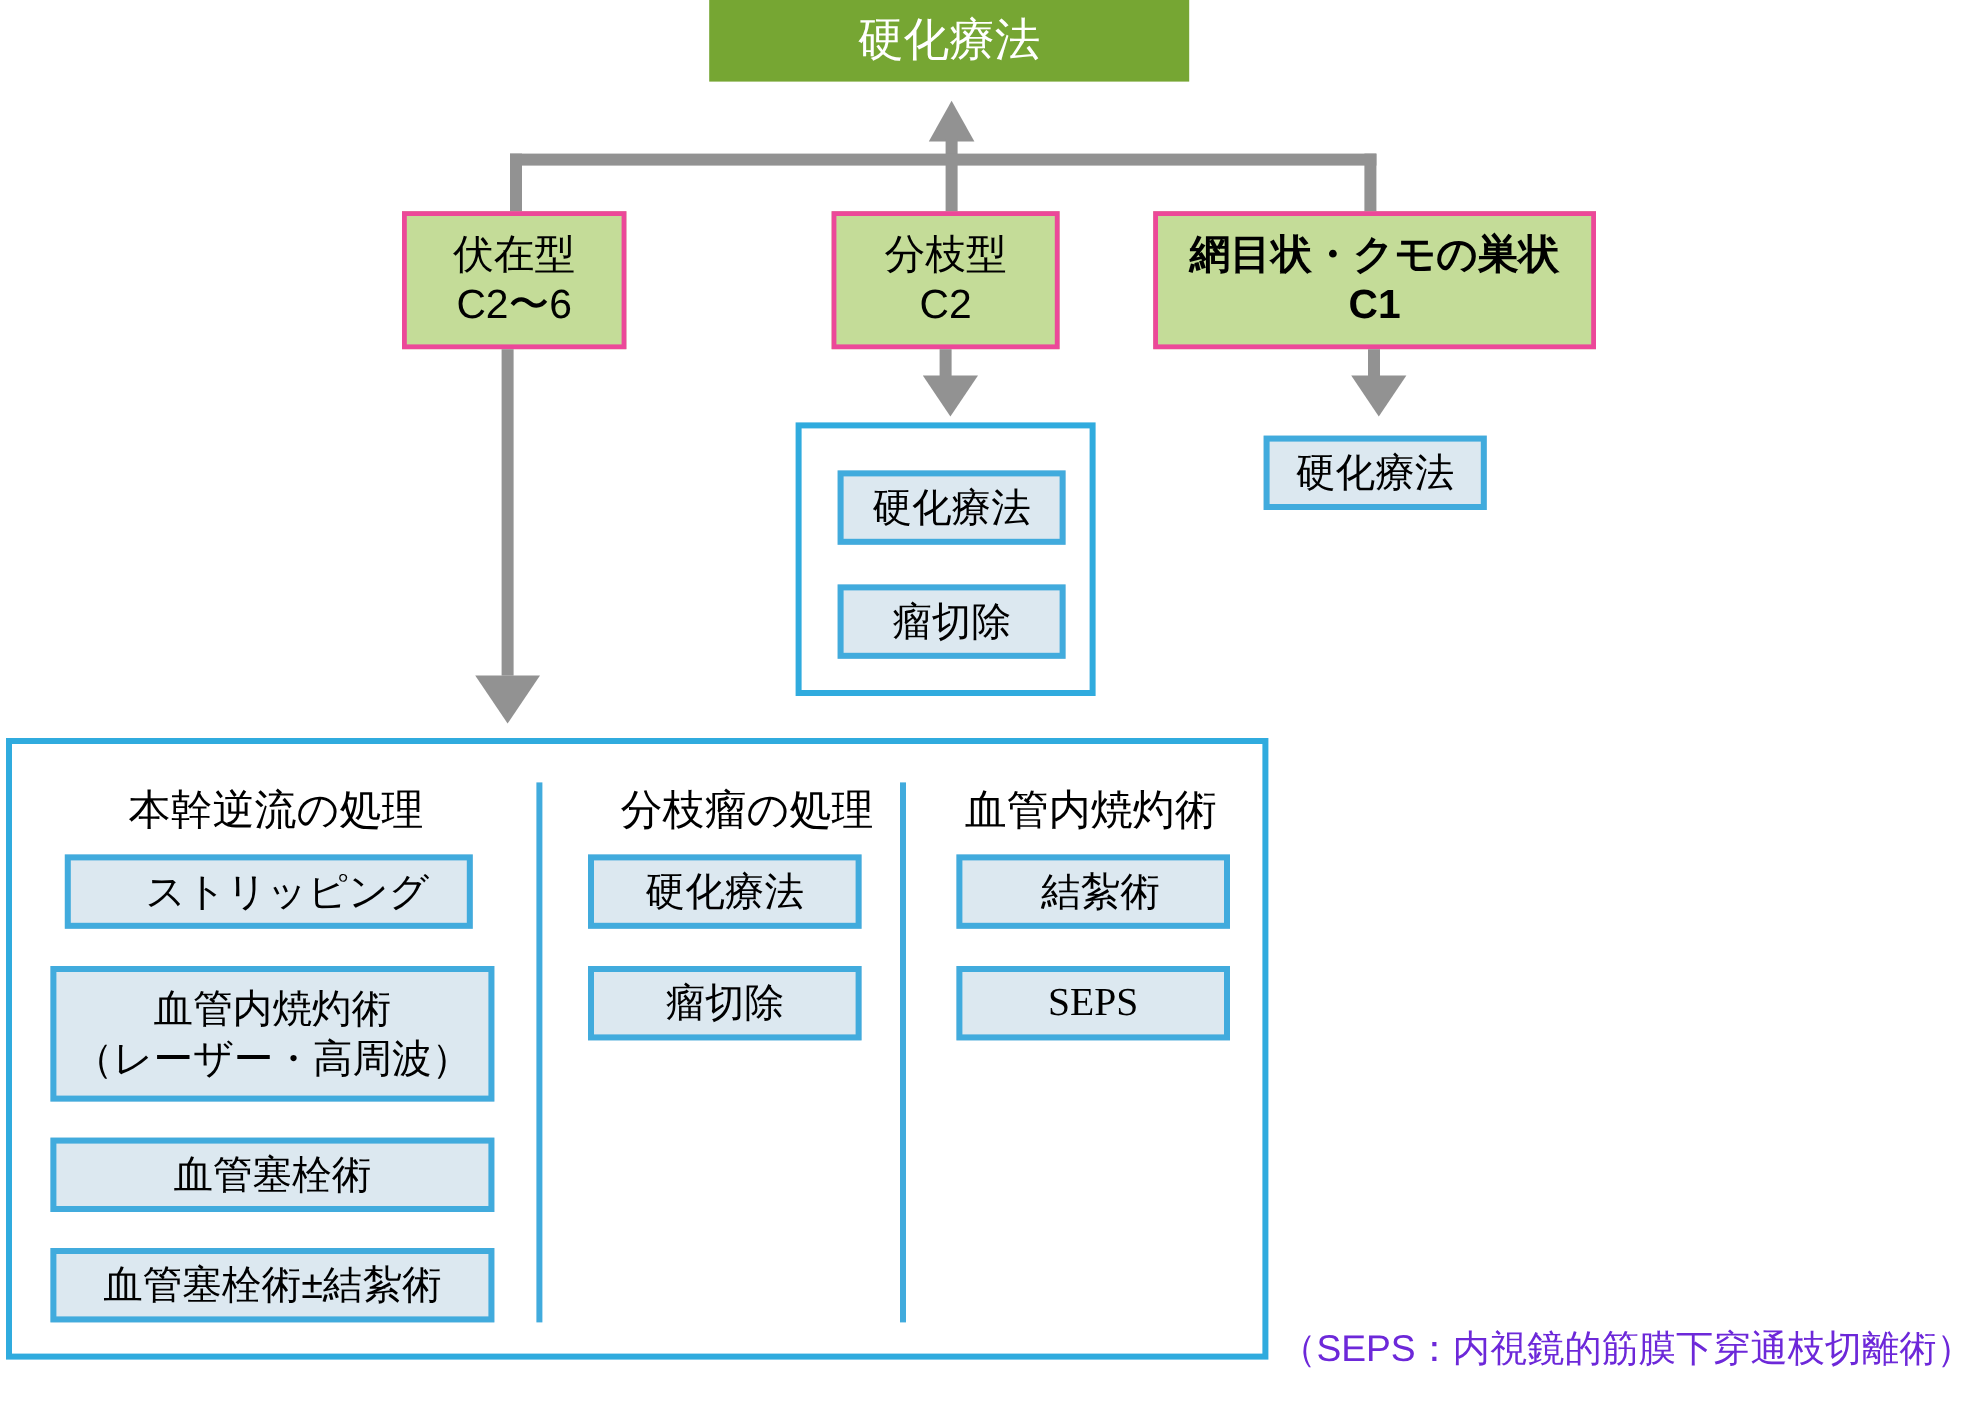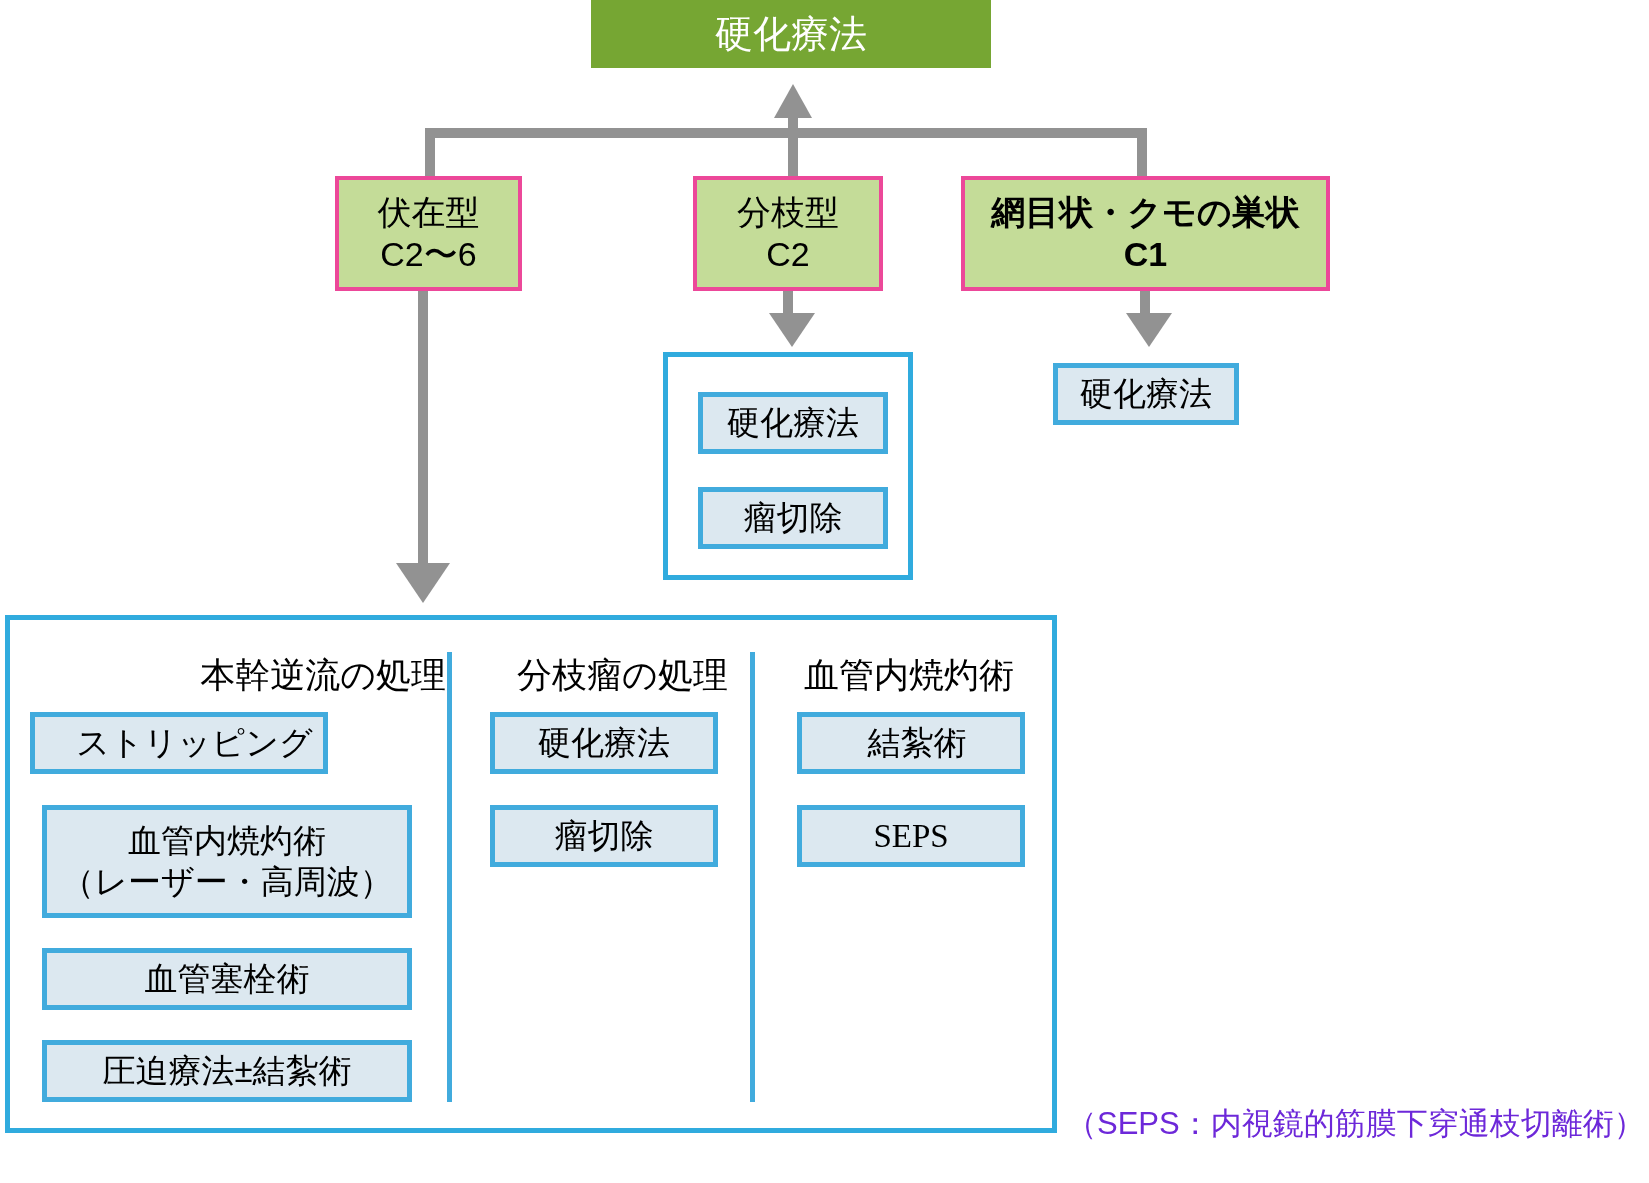--- a/index.html
+++ b/index.html
@@ -147,26 +147,26 @@
     <div class="box blue-item" style="left:30px; top:130px; width:190px; height:62px;">瘤切除</div>
   </div>
 
   <div class="box blue-item" style="left:1053px; top:363px; width:186px; height:62px;">硬化療法</div>
 
   <div class="blue-panel" style="left:5px; top:615px; width:1052px; height:518px;">
 
     <div class="divider" style="left:437px; top:32px; height:450px;"></div>
     <div class="divider" style="left:740px; top:32px; height:450px;"></div>
 
-    <div class="col-head" style="left:36px; top:32px; width:400px;text-align:right;">本幹逆流の処理</div>
-    <div class="box blue-item" style="left:20px; top:92px; width:298px; height:62px;padding-left:31px;">ストリッピング</div>
+    <div class="col-head" style="left:20px; top:32px; width:400px;">本幹逆流の処理</div>
+    <div class="box blue-item" style="left:44px; top:92px; width:340px; height:62px;padding-left:31px;">ストリッピング</div>
     <div class="box blue-item" style="left:32px; top:328px; width:370px; height:62px;">血管塞栓術</div>
     <div class="box blue-item" style="left:32px; top:185px; width:370px; height:113px;">血管内焼灼術
 （レーザー・高周波）</div>
-    <div class="box blue-item" style="left:32px; top:420px; width:370px; height:62px;">圧迫療法±結紮術</div>
+    <div class="box blue-item" style="left:32px; top:420px; width:370px; height:62px;">血管塞栓術±結紮術</div>
 
     <div class="col-head" style="left:480px; top:32px; width:265px;">分枝瘤の処理</div>
     <div class="box blue-item" style="left:480px; top:92px; width:228px; height:62px;">硬化療法</div>
     <div class="box blue-item" style="left:480px; top:185px; width:228px; height:62px;">瘤切除</div>
 
     <div class="col-head" style="left:764px; top:32px; width:270px;">血管内焼灼術</div>
     <div class="box blue-item" style="left:787px; top:92px; width:228px; height:62px;padding-left:12px;">結紮術</div>
     <div class="box blue-item" style="left:787px; top:185px; width:228px; height:62px;font-family:Liberation Serif, serif;">SEPS</div>
   </div>
 

